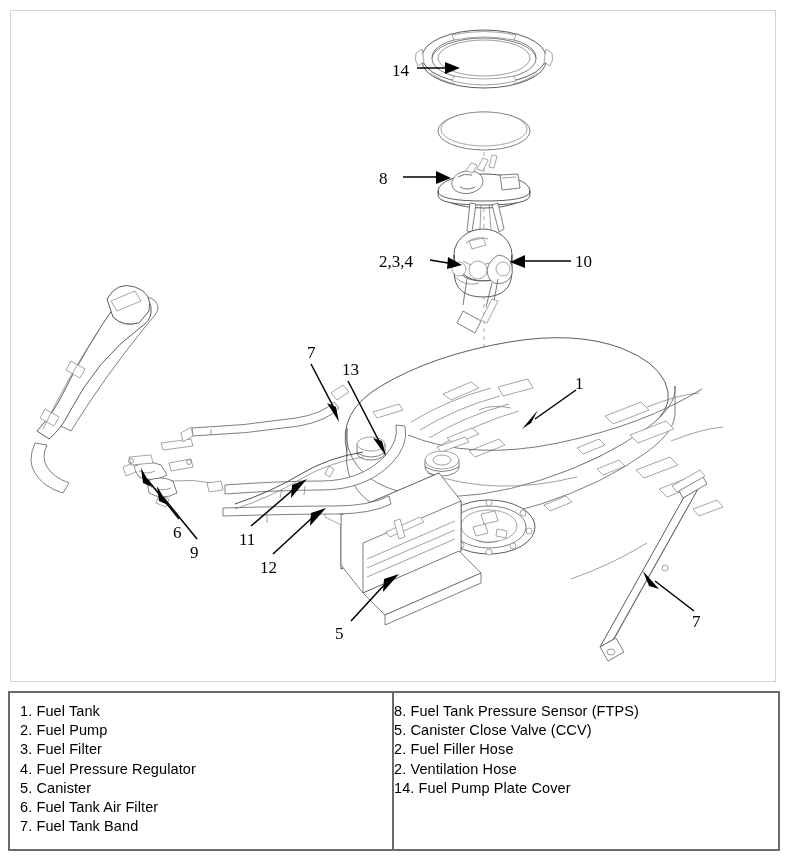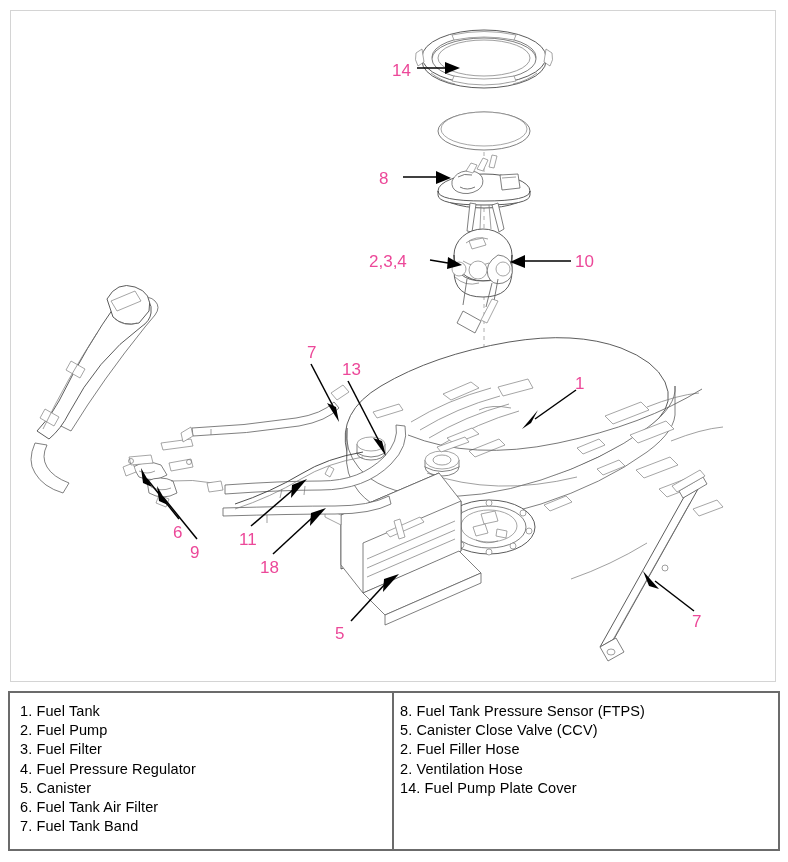--- a/index.html
+++ b/index.html
@@ -58,37 +58,37 @@
   .legend-col {
     box-sizing: border-box;
     padding: 9px 0 0 10px;
   }
   .legend-col.left {
     width: 384px;
     border-right: 2px solid #6b6b6b;
   }
   .legend-col.right {
     flex: 1;
-    padding-left: 6px;
+    padding-left: 0;
   }
   .legend-item {
     font-size: 14.5px;
     line-height: 19.2px;
     color: #000000;
     white-space: nowrap;
     letter-spacing: 0.1px;
   }
 
   
   .callout {
     position: absolute;
     font-size: 17px;
     line-height: 17px;
-    color: #ec4899;
-    font-family: Liberation Sans, sans-serif;
+    color: #000000;
+    font-family: Liberation Serif, serif;
     white-space: nowrap;
     user-select: none;
   }
 
   
   .ln  { fill: none; stroke: #3a3a3a; stroke-width: 0.9; }
   .ln2 { fill: none; stroke: #555555; stroke-width: 0.8; }
   .ln3 { fill: none; stroke: #777777; stroke-width: 0.7; }
   .fillw { fill: #ffffff; stroke: #4a4a4a; stroke-width: 0.9; }
   .fillw2 { fill: #ffffff; stroke: #606060; stroke-width: 0.8; }
@@ -466,29 +466,29 @@
       </g>
 
       <g>
         <line class="lead" x1="683" y1="600" x2="644" y2="570"></line>
         <polygon class="arrowhead" points="648,578 632,560 638,575"></polygon>
       </g>
     </svg>
 
     <div class="callout" style="left:381px; top:51px;">14</div>
     <div class="callout" style="left:368px; top:159px;">8</div>
-    <div class="callout" style="left:358px; top:242px;">2,3,4</div>
+    <div class="callout" style="left:368px; top:242px;">2,3,4</div>
     <div class="callout" style="left:564px; top:242px;">10</div>
     <div class="callout" style="left:564px; top:364px;">1</div>
     <div class="callout" style="left:296px; top:333px;">7</div>
     <div class="callout" style="left:331px; top:350px;">13</div>
     <div class="callout" style="left:162px; top:513px;">6</div>
     <div class="callout" style="left:179px; top:533px;">9</div>
     <div class="callout" style="left:228px; top:520px;">11</div>
-    <div class="callout" style="left:249px; top:548px;">18</div>
+    <div class="callout" style="left:249px; top:548px;">12</div>
     <div class="callout" style="left:324px; top:614px;">5</div>
     <div class="callout" style="left:681px; top:602px;">7</div>
   </div>
 
   <div id="legend">
     <div class="legend-col left">
       <div class="legend-item">1. Fuel Tank</div>
       <div class="legend-item">2. Fuel Pump</div>
       <div class="legend-item">3. Fuel Filter</div>
       <div class="legend-item">4. Fuel Pressure Regulator</div>

